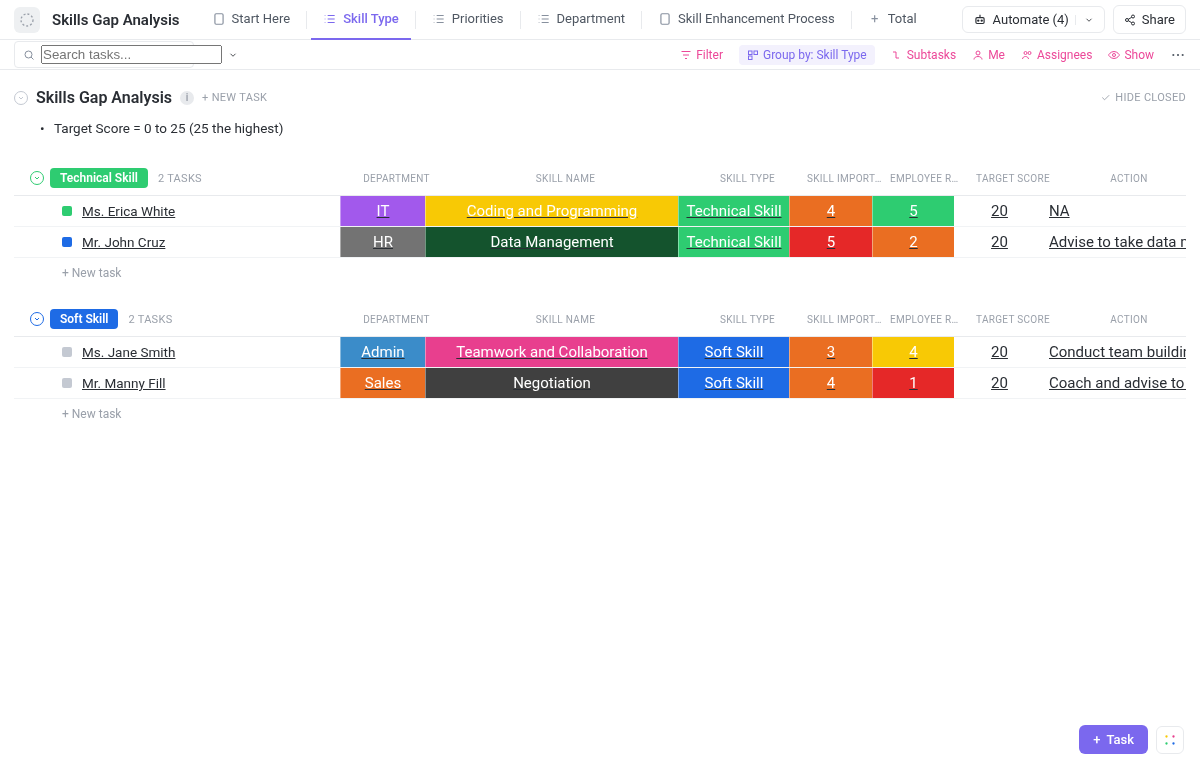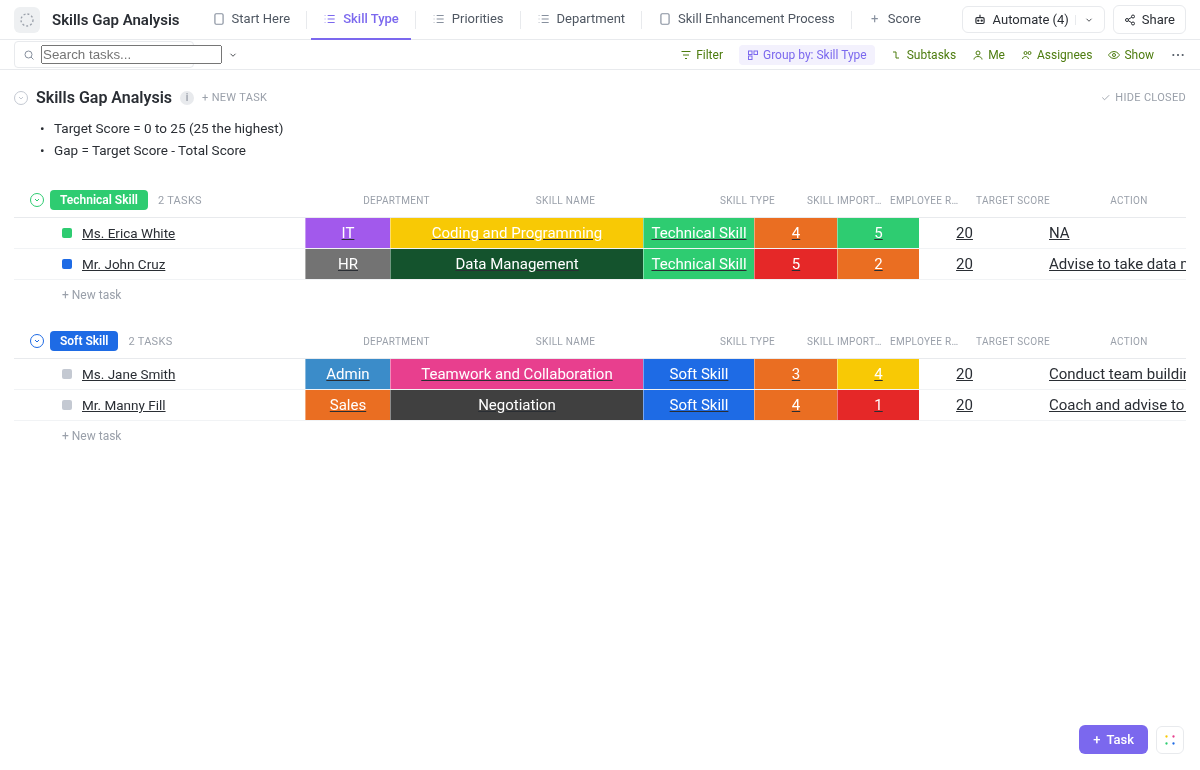--- a/index.html
+++ b/index.html
@@ -15,21 +15,21 @@
 .tab.active { color: #7b68ee; border-bottom-color: #7b68ee; font-weight: 500; }
 .tab .icon { width: 14px; height: 14px; display: flex; align-items: center; justify-content: center; color: #87909e; }
 .tab.active .icon { color: #7b68ee; }
 .vdiv { width: 1px; height: 18px; background: #e8eaed; margin: 0 4px; }
 .auto-btn { display: flex; align-items: center; gap: 6px; border: 1px solid #e8eaed; border-radius: 6px; padding: 5px 10px; cursor: pointer; font-size: 13px; }
 .share-btn { display: flex; align-items: center; gap: 6px; border: 1px solid #e8eaed; border-radius: 6px; padding: 6px 10px; cursor: pointer; font-size: 13px; }
 
 .toolbar { display: flex; align-items: center; height: 30px; padding: 0 14px; border-bottom: 1px solid #e8eaed; font-size: 12px; }
 .search-box { border: 1px solid #e8eaed; border-radius: 4px; padding: 3px 8px; display: flex; align-items: center; gap: 6px; width: 180px; }
 .toolbar-right { display: flex; align-items: center; gap: 16px; margin-left: auto; }
-.tool-item { display: flex; align-items: center; gap: 4px; cursor: pointer; color: #4d7c0f; }
+.tool-item { display: flex; align-items: center; gap: 4px; cursor: pointer; color: #ec4899; }
 .groupby { background: #f3f1fd; color: #7b68ee; padding: 3px 8px; border-radius: 4px; }
 .more-icon { color: #4f5762; cursor: pointer; }
 
 .content { padding: 18px 14px 0 14px; overflow-x: auto; }
 .page-header { display: flex; align-items: center; gap: 8px; }
 .collapse-circle { width: 14px; height: 14px; border: 1.5px solid #c4c9d2; border-radius: 50%; display: flex; align-items: center; justify-content: center; cursor: pointer; }
 .page-title { font-size: 16px; font-weight: 600; }
 .info-dot { width: 14px; height: 14px; border-radius: 50%; background: #e8eaed; color: #9aa0aa; font-size: 10px; display: flex; align-items: center; justify-content: center; font-weight: 600; }
 .new-task-link { color: #9aa0aa; font-size: 11px; letter-spacing: 0.3px; cursor: pointer; }
 .hide-closed { margin-left: auto; color: #9aa0aa; font-size: 11px; letter-spacing: 0.3px; display: flex; align-items: center; gap: 4px; cursor: pointer; }
@@ -63,21 +63,21 @@
 .name-cell { width: 340px; display: flex; align-items: center; gap: 10px; padding-left: 48px; font-size: 13.5px; }
 .sq { width: 10px; height: 10px; border-radius: 2px; }
 .cells { display: flex; }
 .cell { display: flex; align-items: center; justify-content: center; color: #fff; font-size: 15px; font-weight: 400; border-left: 1px solid rgba(255,255,255,0.4); overflow: hidden; white-space: nowrap; }
 .c-dept { width: 85px; }
 .c-skill { width: 253px; }
 .c-type { width: 111px; }
 .c-imp { width: 83px; }
 .c-rate { width: 82px; }
 .c-target { width: 90px; color: #2a2e34; background: #fff; }
-.c-action { width: 142px; color: #2a2e34; background: #fff; justify-content: flex-start; padding-left: 4px; margin-left: 35px; }
+.c-action { width: 142px; color: #2a2e34; background: #fff; justify-content: flex-start; padding-left: 4px; }
 .new-task-row { padding: 8px 0 0 48px; color: #9aa0aa; font-size: 12px; cursor: pointer; border-top: 1px solid #f1f3f5; }
 
 .fab-wrap { position: fixed; right: 16px; bottom: 16px; display: flex; align-items: center; gap: 8px; }
 .fab { background: #7b68ee; color: #fff; border-radius: 6px; padding: 7px 14px; display: flex; align-items: center; gap: 6px; cursor: pointer; font-size: 13px; font-weight: 500; }
 .fab-apps { width: 28px; height: 28px; border: 1px solid #e8eaed; border-radius: 6px; display: flex; align-items: center; justify-content: center; cursor: pointer; }
 svg { display: block; }
 </style>
 </head>
 <body>
 
@@ -130,21 +130,21 @@
         <span class="icon">
             <svg width="14" height="14" viewBox="0 0 24 24" fill="none" stroke="currentColor" stroke-width="2">
               <rect x="5" y="3" width="14" height="18" rx="2"></rect>
             </svg>
           </span>
         <span>Skill Enhancement Process</span>
       </div>
       <div class="vdiv"></div>
       <div class="tab">
         <span class="icon">+</span>
-        <span>Score</span>
+        <span>Total</span>
       </div>
     </div>
   </div>
   <div class="top-right">
     <div class="auto-btn">
       <span>
           <svg width="14" height="14" viewBox="0 0 24 24" fill="none" stroke="currentColor" stroke-width="2">
             <rect x="5" y="8" width="14" height="10" rx="2"></rect>
             <circle cx="9" cy="13" r="1"></circle>
             <circle cx="15" cy="13" r="1"></circle>
@@ -252,21 +252,20 @@
     <div class="new-task-link">+ NEW TASK</div>
     <div class="hide-closed">
       <svg width="11" height="11" viewBox="0 0 24 24" fill="none" stroke="currentColor" stroke-width="2">
           <path d="M5 12l5 5L20 7"></path>
         </svg>
       <span>HIDE CLOSED</span>
     </div>
   </div>
   <ul class="bullets">
     <li>Target Score = 0 to 25 (25 the highest)</li>
-    <li>Gap = Target Score - Total Score</li>
   </ul>
 
   <div id="groups">
     <div class="group">
       <div class="group-header">
         <div class="group-chev g-green">
           <svg width="8" height="8" viewBox="0 0 24 24" fill="none" stroke="currentColor" stroke-width="3">
               <path d="M6 9l6 6 6-6"></path>
             </svg>
         </div>

